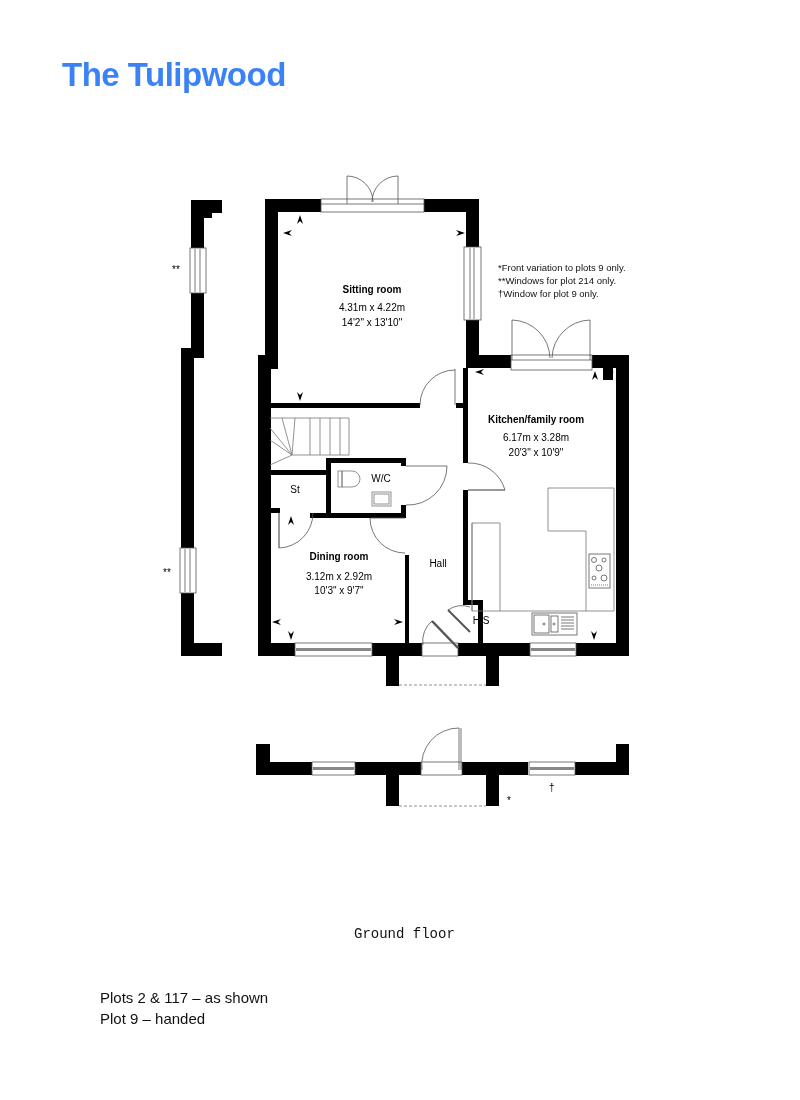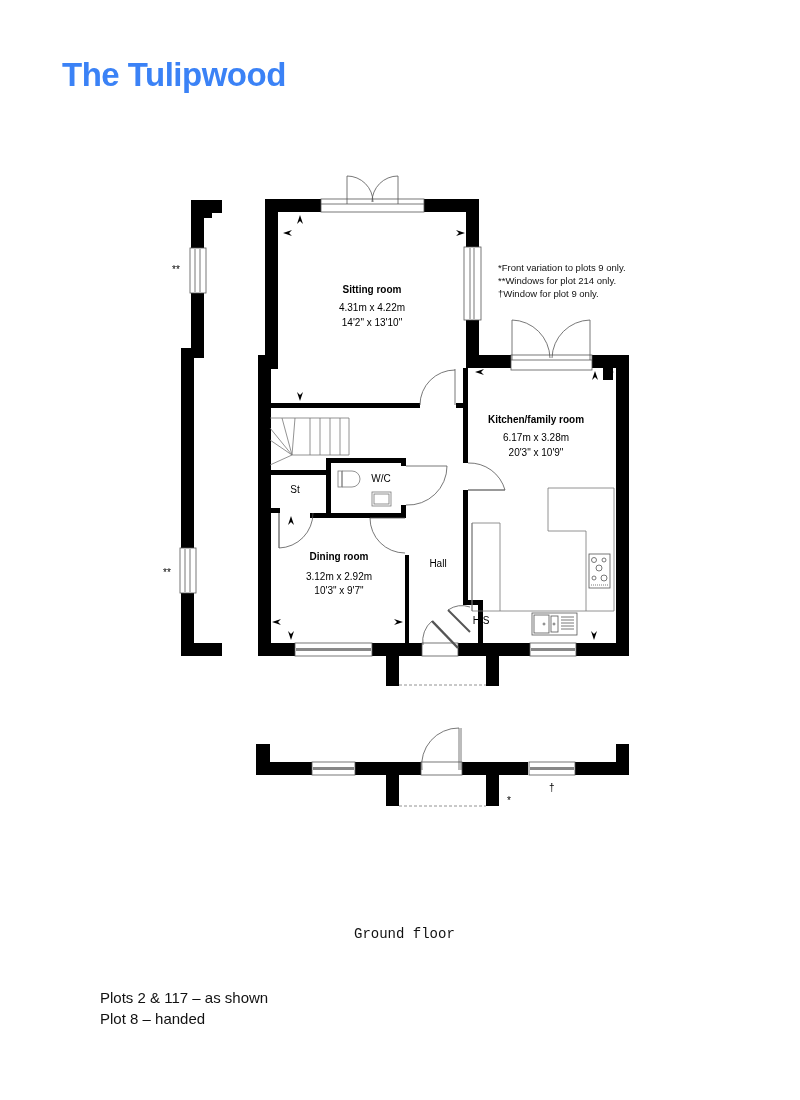--- a/index.html
+++ b/index.html
@@ -265,14 +265,14 @@
 <div class="notes">
   <div>*Front variation to plots 9 only.</div>
   <div>**Windows for plot 214 only.</div>
   <div>†Window for plot 9 only.</div>
 </div>
 
 <div class="floor-label">Ground floor</div>
 
 <div class="plots">
   <div>Plots 2 &amp; 117 – as shown</div>
-  <div>Plot 8 – handed</div>
+  <div>Plot 9 – handed</div>
 </div>
 
 </body></html>

